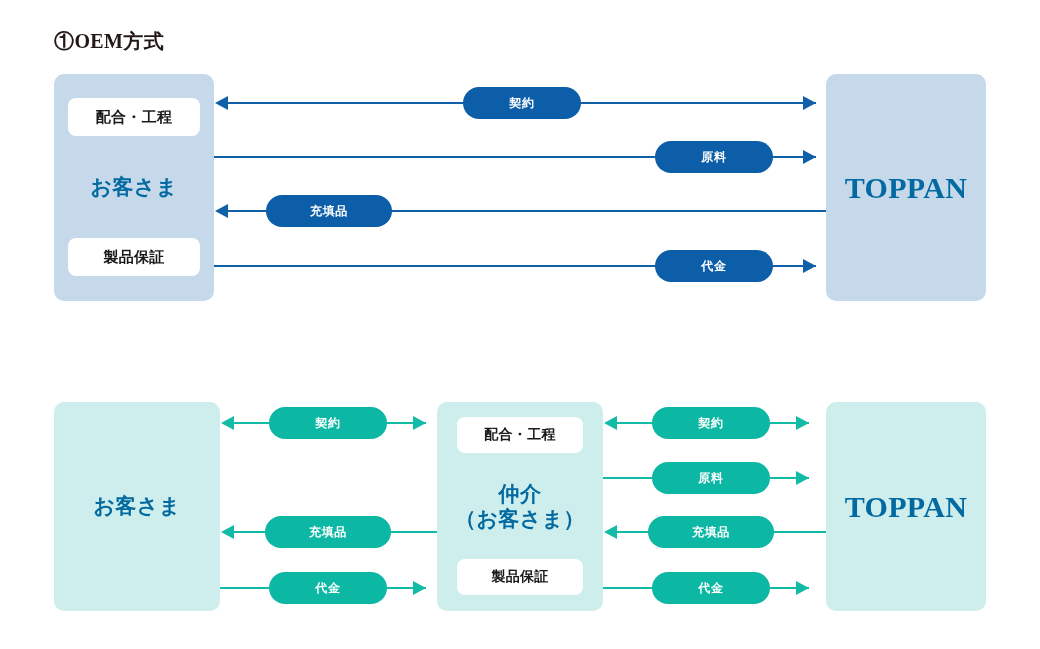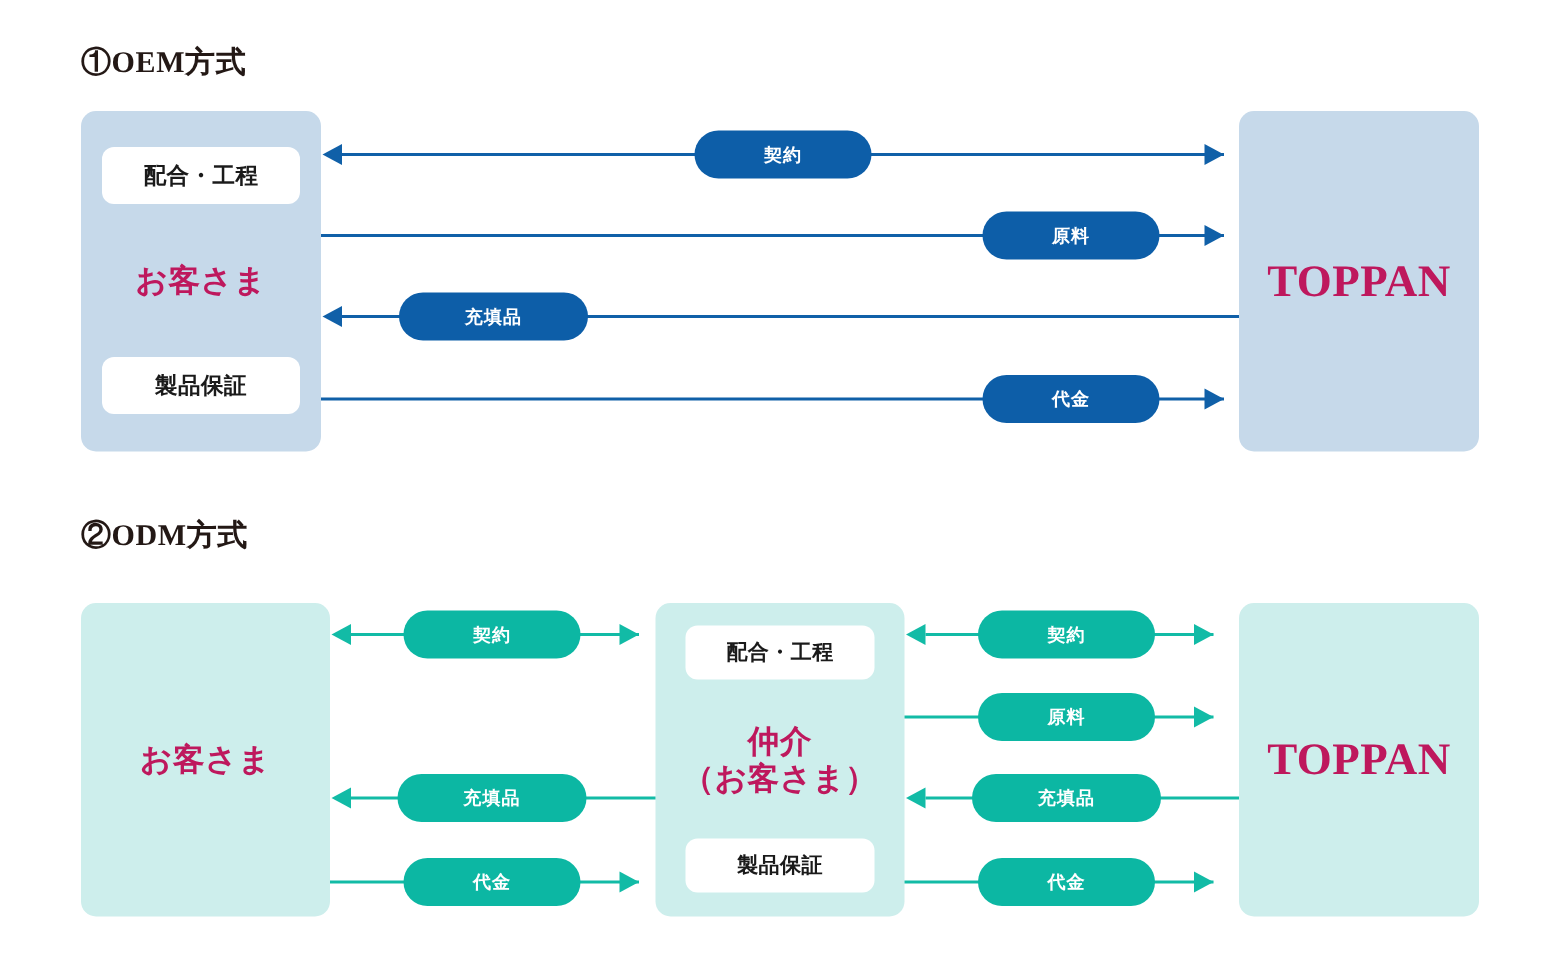--- a/index.html
+++ b/index.html
@@ -35,21 +35,21 @@
     flex-direction:column;
     align-items:center;
     justify-content:center;
   }
   .actor .actor-label{
     font-size:21px;
     font-weight:bold;
     letter-spacing:.02em;
     text-align:center;
     line-height:1.18;
-    color:#be185d;
+    color:#0369a1;
     white-space:nowrap;
   }
   .actor .actor-label.latin{font-size:30px;letter-spacing:.01em;}
 
   .blue-fill{background:#c6d9ea;}
   .teal-fill{background:#cdeeec;}
 
   
   .chip{
     position:absolute;
@@ -134,21 +134,20 @@
     <div class="arrow left" style="left:215px;"></div>
     <div class="pill" style="left:266px;width:126px;">充填品</div>
   </div>
 
   <div class="flow blue" style="left:0;top:266px;">
     <div class="line" style="left:214px;width:602px;"></div>
     <div class="arrow right" style="left:803px;"></div>
     <div class="pill" style="left:655px;width:118px;">代金</div>
   </div>
 
-  <div class="section-title" id="sec2-title">②ODM方式</div>
 
   <div class="actor teal-fill" id="s2-left" style="left:54px;top:402px;width:166px;height:209px;">
     <div class="actor-label">お客さま</div>
   </div>
 
   <div class="actor teal-fill" id="s2-mid" style="left:437px;top:402px;width:166px;height:209px;">
     <div class="actor-label">
       <span>仲介</span><br>
       <span>（お客さま）</span>
     </div>

